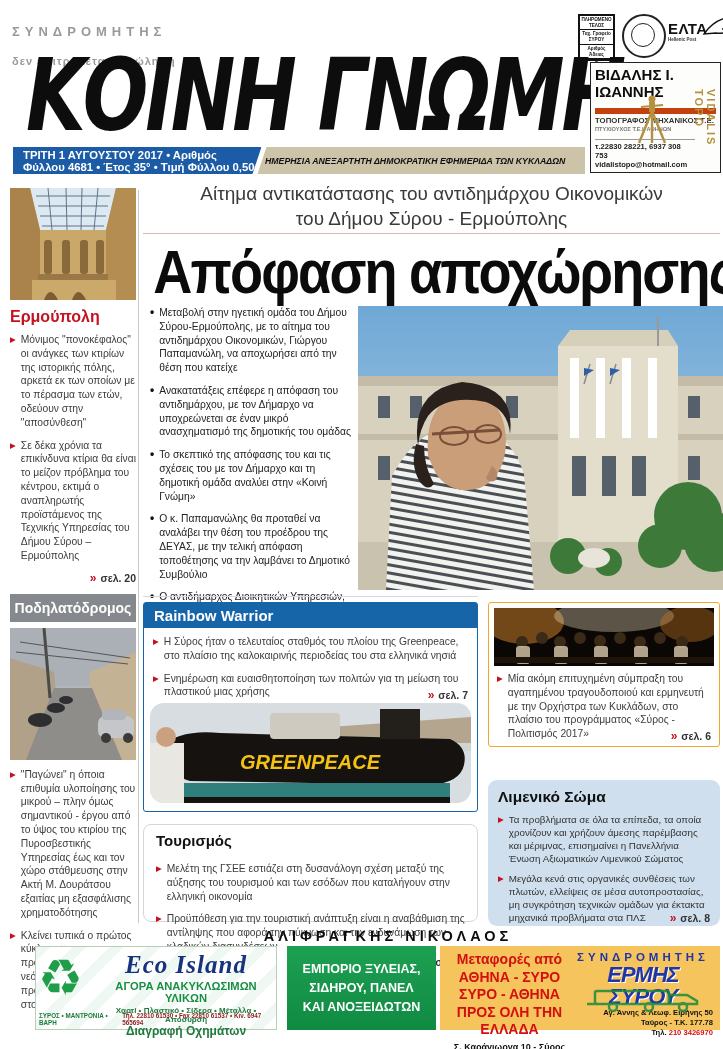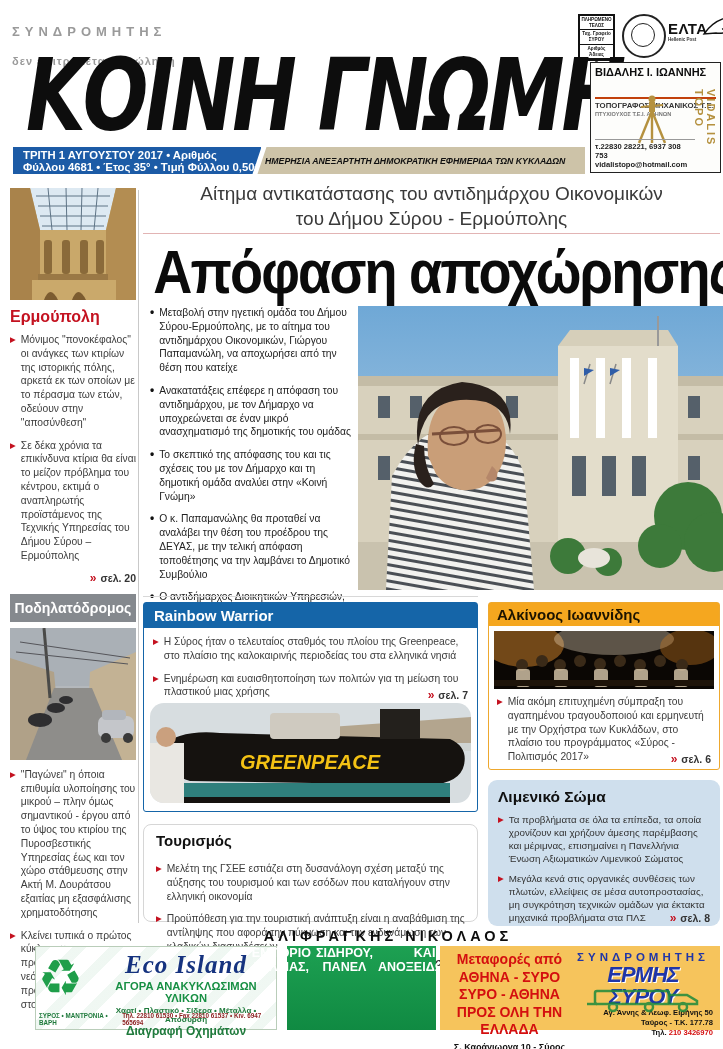--- a/index.html
+++ b/index.html
@@ -19,21 +19,21 @@
       text-align:center;line-height:1.25;font-weight:bold;color:#111;padding-top:1px;}
   .paidbox .big{font-size:8px;border-top:1px solid #111;margin-top:1px;}
   .paidbox .sep{border-top:1px solid #111;margin:1px 0;}
   .roundstamp{left:622px;top:14px;width:40px;height:40px;border:2px solid #222;border-radius:50%;}
   .roundstamp i{position:absolute;left:7px;top:7px;width:22px;height:22px;border:1.5px solid #222;border-radius:50%;}
   .elta{left:668px;top:20px;width:52px;text-align:left;}
   .elta .w{font-size:15px;font-weight:bold;color:#111;letter-spacing:.5px;}
   .elta .s{font-size:4.5px;color:#333;font-weight:bold;}
   
   .vidalis{left:590px;top:62px;width:131px;height:111px;border:1px solid #222;background:#fdfdfb;box-sizing:border-box;padding:3px 4px;}
-  .vidalis .n{font-size:11px;font-weight:bold;color:#0d0d0d;border-bottom:2px solid #c2410c;padding-bottom:19px;}
+  .vidalis .n{font-size:15px;font-weight:bold;color:#0d0d0d;border-bottom:6px solid #c2410c;padding-bottom:8px;}
   .vidalis .t{font-size:7.8px;font-weight:bold;color:#333;margin-top:2px;}
   .vidalis .p{font-size:5.6px;color:#777;font-weight:bold;margin-top:1px;}
   .vidalis .vert{position:absolute;right:3px;top:26px;writing-mode:vertical-rl;font-size:11px;font-weight:bold;
       color:#b5913f;letter-spacing:2px;}
   .vidalis .phone{position:absolute;left:4px;bottom:12px;font-size:7.6px;font-weight:bold;color:#222;border-top:1px solid #999;padding-top:2px;width:100px;}
   .vidalis .mail{position:absolute;left:4px;bottom:3px;font-size:7.6px;font-weight:bold;color:#222;}
   .tripod{position:absolute;left:38px;top:30px;}
   
   .datebar{left:13px;top:147px;width:572px;height:27px;display:flex;}
   .datebar .blue{width:345px;background:#1c5ba6;color:#fff;font-size:11.3px;font-weight:bold;
@@ -95,21 +95,21 @@
   .eco .rec{position:absolute;left:2px;top:6px;font-size:50px;color:#1f9e4a;line-height:1;}
   .eco .col{position:absolute;left:62px;top:4px;width:176px;text-align:center;}
   .eco .name{font-family:"Liberation Serif",serif;font-weight:bold;font-size:25px;color:#16337f;letter-spacing:1px;font-style:italic;}
   .eco .agora{color:#178f43;font-weight:bold;font-size:11.2px;margin-top:1px;}
   .eco .items{color:#1f7a3c;font-weight:bold;font-size:8px;margin-top:2px;}
   .eco .items2{color:#1f7a3c;font-weight:bold;font-size:12px;}
   .eco .foot{position:absolute;left:3px;bottom:3px;width:236px;display:flex;justify-content:space-between;font-size:6.3px;font-weight:bold;}
   .eco .foot .loc{color:#1f7a3c;}
   .eco .foot .tel{color:#8a1d1d;}
   .timber{left:287px;top:946px;width:149px;height:84px;background:linear-gradient(#1da052,#108a42);
-      color:#fff;font-weight:bold;font-size:12.5px;text-align:center;display:flex;
+      color:#fff;font-weight:bold;font-size:12.5px;text-align:center;display:flex;flex-direction:column;
       justify-content:center;gap:5px;box-sizing:border-box;}
   .hermes{left:440px;top:946px;width:280px;height:84px;background:#f6c45c;box-sizing:border-box;padding:5px 7px;}
   .hermes .lcol{position:absolute;left:7px;top:5px;width:125px;text-align:center;}
   .hermes .red{color:#d40f0f;font-weight:bold;font-size:14px;line-height:1.25;}
   .hermes .blk{color:#111;font-weight:bold;font-size:9px;line-height:1.3;margin-top:3px;}
   .hermes .blk .num{color:#d40f0f;}
   .hermes .rcol{position:absolute;right:7px;top:5px;width:140px;text-align:right;}
   .hermes .brandtop{color:#1f35a8;font-weight:bold;font-size:11.5px;letter-spacing:4px;text-align:center;}
   .hermes .brand{color:#1f35a8;font-weight:bold;font-style:italic;font-size:22px;letter-spacing:-1px;
       text-align:center;line-height:1;margin-top:1px;text-shadow:1px 1px 0 #fff;}
@@ -408,21 +408,20 @@
       <span class="arr">▶</span>
       <span class="tx">Προϋπόθεση για την τουριστική ανάπτυξη είναι η αναβάθμιση της αντίληψης που αφορά την πύκνωση και την ενδυνάμωση των κλαδικών διασυνδέσεων</span>
     </div>
     <div class="pref">
       <span class="ar">»</span>
       <span>σελ. 2</span>
     </div>
   </div>
 
   <div class="abs alkinoos">
-    <div class="hdr">Αλκίνοος Ιωαννίδης</div>
     <div class="photo">
       <svg width="222" height="58" viewBox="0 0 222 58">
         <rect width="222" height="58" fill="#0b0704"></rect>
         <ellipse cx="30" cy="14" rx="40" ry="22" fill="#d98a2b" opacity=".5"></ellipse>
         <ellipse cx="120" cy="8" rx="60" ry="16" fill="#f5e6c8" opacity=".35"></ellipse>
         <ellipse cx="196" cy="16" rx="30" ry="18" fill="#c87820" opacity=".4"></ellipse>
         <g fill="#3a2a18">
           <circle cx="28" cy="34" r="6"></circle>
             <circle cx="48" cy="30" r="6"></circle>
             <circle cx="66" cy="34" r="6"></circle>

